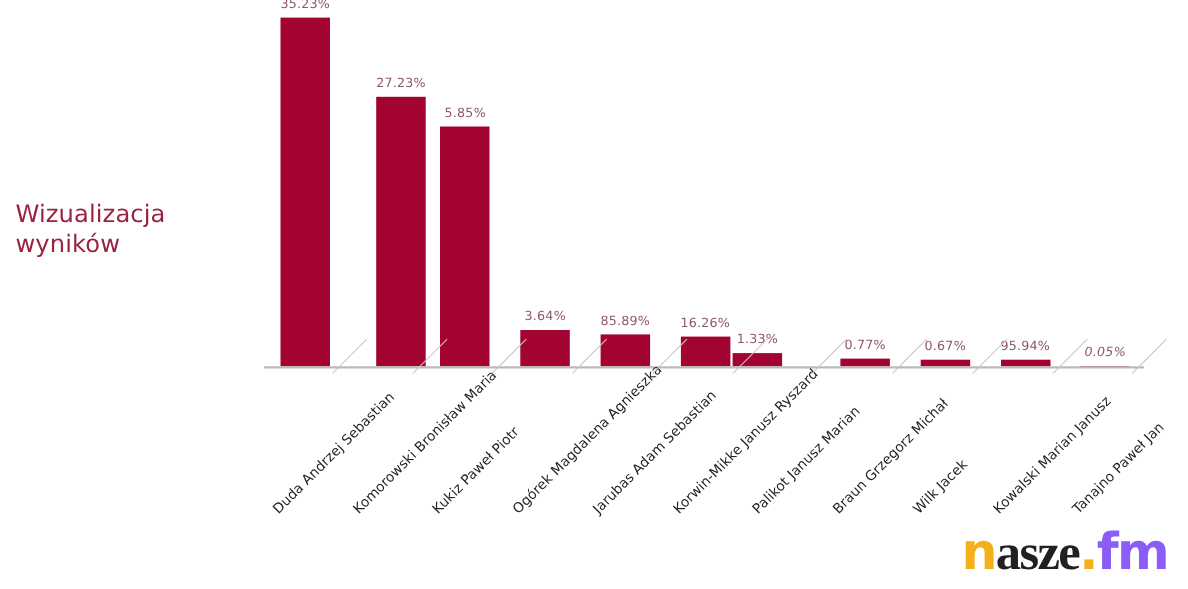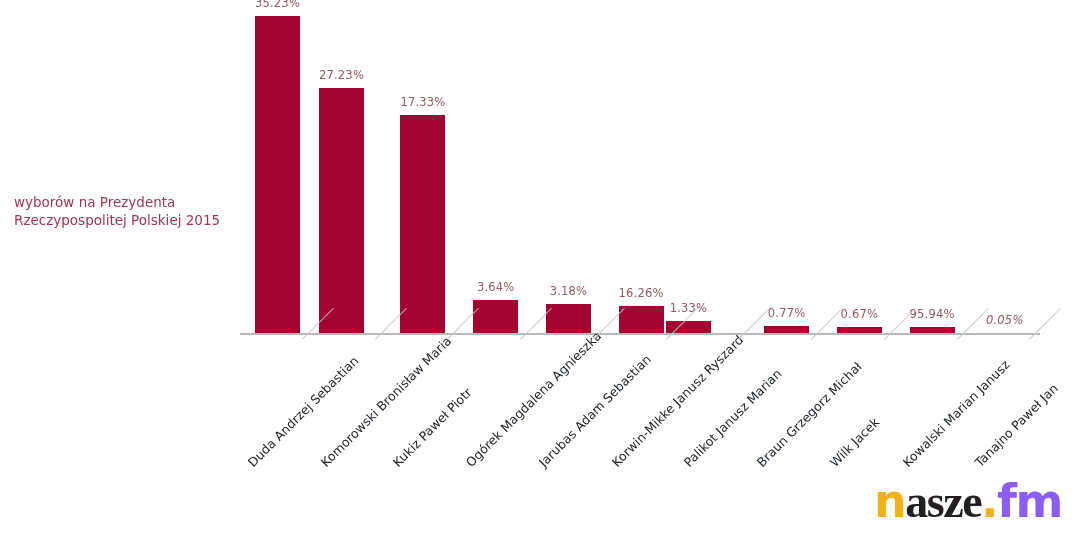--- a/index.html
+++ b/index.html
@@ -127,45 +127,45 @@
   }
   #logo .logo-n { color: #F2B01B; }
   #logo .logo-asze { color: #231F20; font-family: Liberation Serif, serif; }
   #logo .logo-dot { color: #F2B01B; }
   #logo .logo-fm { color: #231F20; }
 </style>
 </head>
 <body>
 
 <div id="title-block">
-  <div id="chart-subtitle" style="color: rgb(160, 55, 77);">wyborów na Prezydenta
-Rzeczypospolitej Polskiej 2015</div>
+  <div id="chart-title" style="color: rgb(155, 34, 66);">Wizualizacja
+wyników</div>
 </div>
 
 <div id="plot-area">
   <div id="bars-container">
       <div class="bar-slot" style="left: 0px;">
         <div class="bar" title="Duda Andrzej Sebastian 35.23%" style="height: 317.07px; background: rgb(163, 3, 48);"></div>
         <div class="bar-value" style="bottom: 323.07px; color: rgb(142, 90, 98);">35.23%</div>
       </div>
-      <div class="bar-slot" style="left: 64px;">
+      <div class="bar-slot" style="left: 87px;">
         <div class="bar" title="Komorowski Bronisław Maria 27.23%" style="height: 245.07px; background: rgb(163, 3, 48);"></div>
         <div class="bar-value" style="bottom: 251.07px; color: rgb(142, 90, 98);">27.23%</div>
       </div>
       <div class="bar-slot" style="left: 145.455px;">
         <div class="bar" title="Kukiz Paweł Piotr 24.26%" style="height: 218.34px; background: rgb(163, 3, 48);"></div>
-        <div class="bar-value" style="bottom: 224.34px; color: rgb(142, 90, 98);">17.33%</div>
+        <div class="bar-value" style="bottom: 224.34px; color: rgb(142, 90, 98);">5.85%</div>
       </div>
       <div class="bar-slot" style="left: 218.182px;">
         <div class="bar" title="Ogórek Magdalena Agnieszka 3.64%" style="height: 32.76px; background: rgb(163, 3, 48);"></div>
         <div class="bar-value" style="bottom: 38.76px; color: rgb(142, 90, 98);">3.64%</div>
       </div>
       <div class="bar-slot" style="left: 290.909px;">
         <div class="bar" title="Jarubas Adam Sebastian 3.18%" style="height: 28.62px; background: rgb(163, 3, 48);"></div>
-        <div class="bar-value" style="bottom: 34.62px; color: rgb(142, 90, 98);">3.18%</div>
+        <div class="bar-value" style="bottom: 34.62px; color: rgb(142, 90, 98);">85.89%</div>
       </div>
       <div class="bar-slot" style="left: 363.636px;">
         <div class="bar" title="Korwin-Mikke Janusz Ryszard 3.03%" style="height: 27.27px; background: rgb(163, 3, 48);"></div>
         <div class="bar-value" style="bottom: 33.27px; color: rgb(142, 90, 98);">16.26%</div>
       </div>
       <div class="bar-slot" style="left: 411px;">
         <div class="bar" title="Palikot Janusz Marian 1.33%" style="height: 11.97px; background: rgb(163, 3, 48);"></div>
         <div class="bar-value" style="bottom: 17.97px; color: rgb(142, 90, 98);">1.33%</div>
       </div>
       <div class="bar-slot" style="left: 509.091px;">

